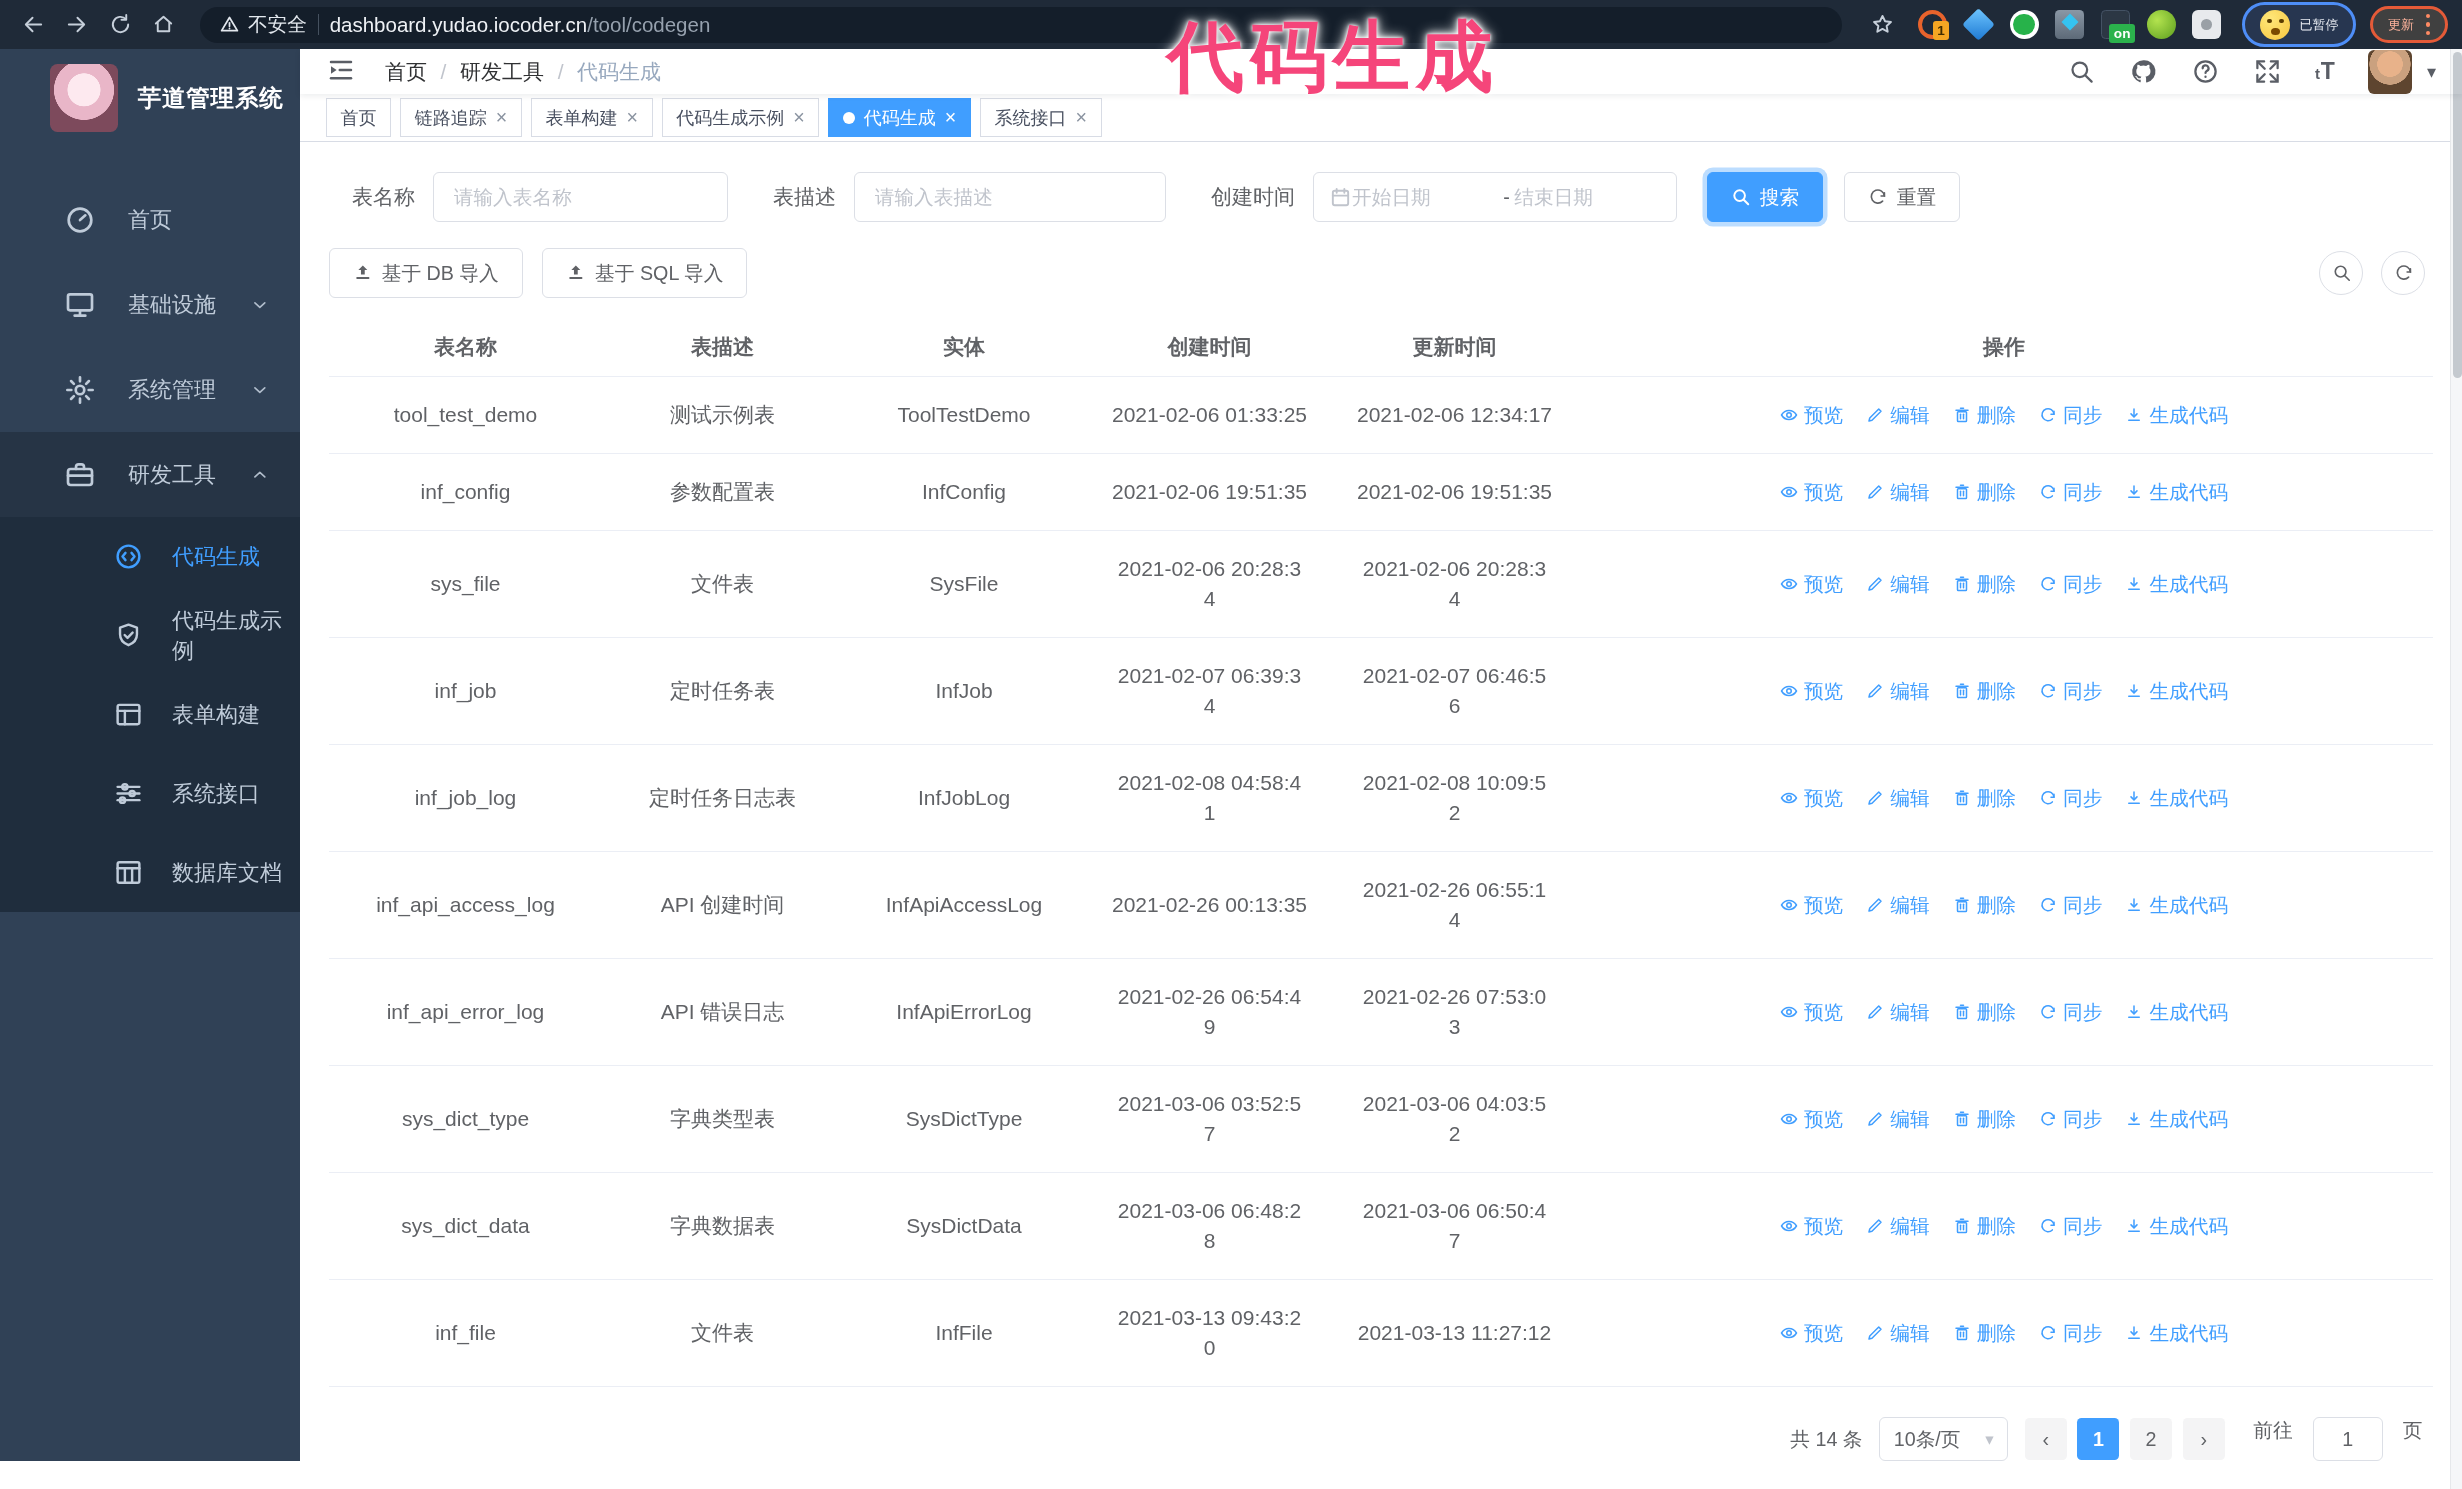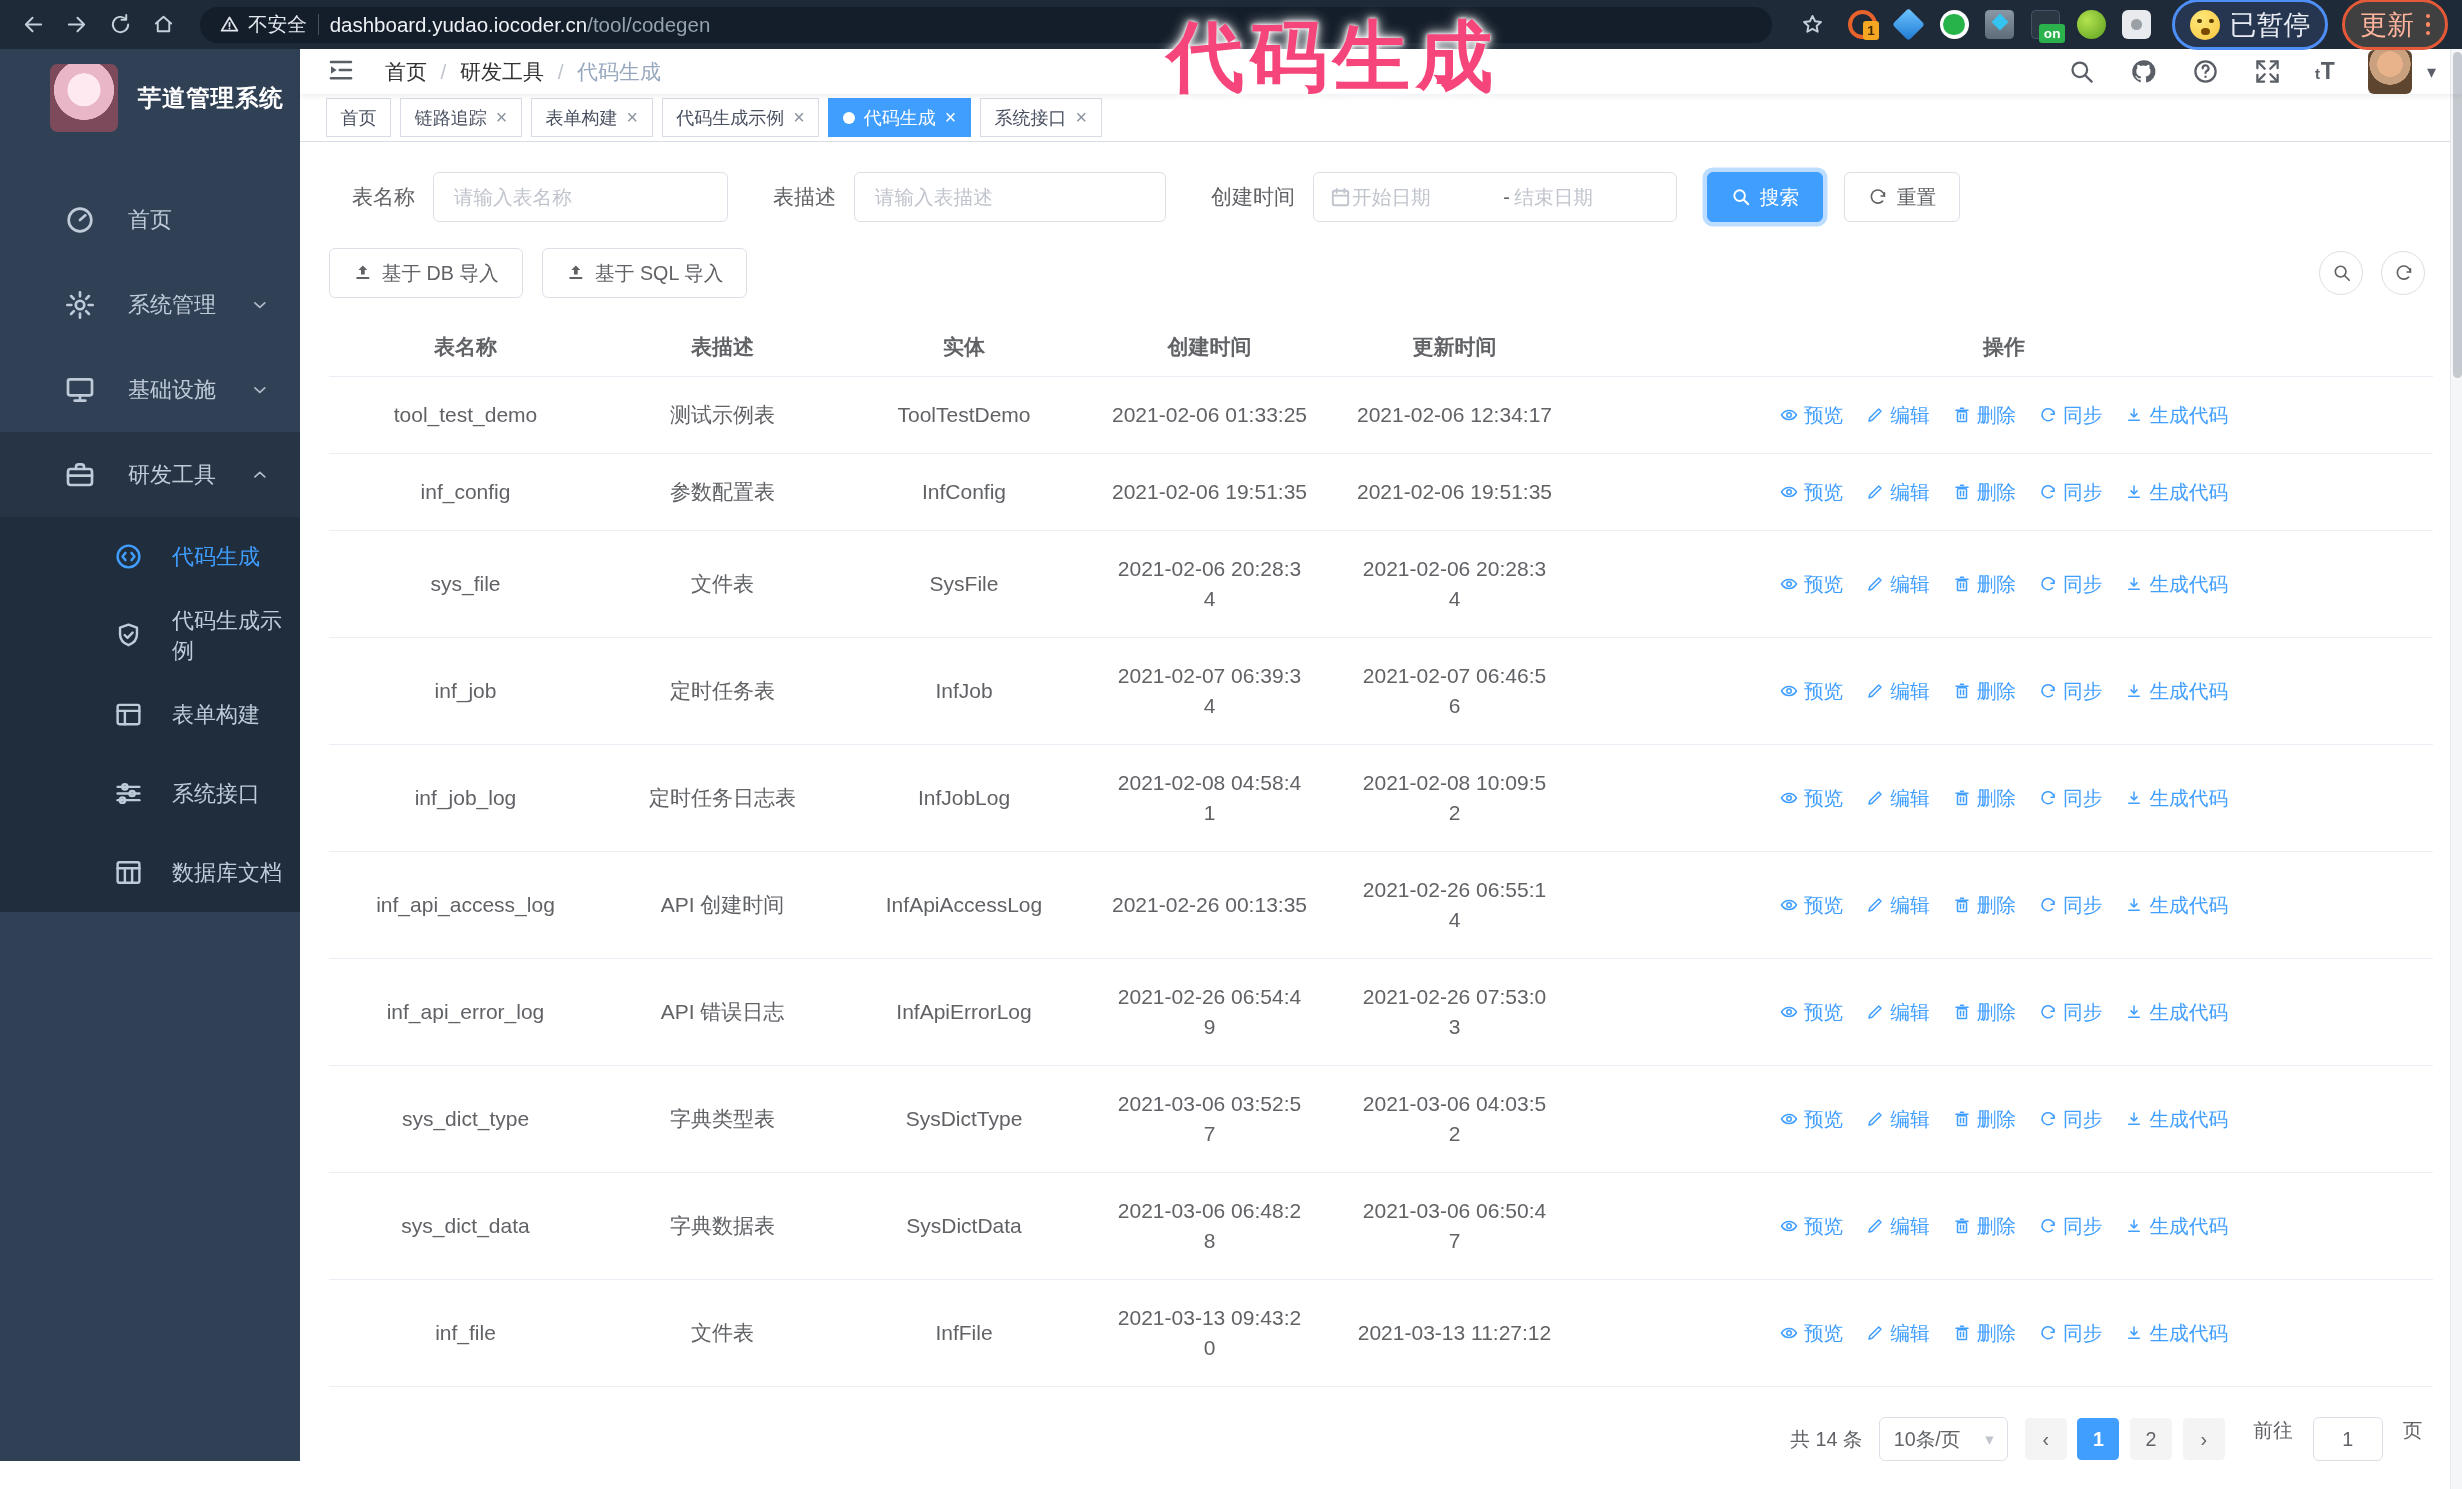--- a/index.html
+++ b/index.html
@@ -32,21 +32,21 @@
   .ext-shield::after { content:""; position:absolute; inset:3.8px; border-radius:50%; background:#27b24a; }
   .ext-panels { background:linear-gradient(#8a97a5,#5d6a78); border-radius:4.5px; }
   .ext-panels::after { content:""; position:absolute; left:8.3px; top:6px; width:12px; height:12px;
     background:#35c3f0; transform:rotate(45deg); }
   .ext-dark { background:#2c3744; border-radius:4.5px; border:1.5px solid #445264; }
   .ext-key { border-radius:50%; background:radial-gradient(circle at 35% 35%,#b3e34f,#5c9e1e); }
   .ext-puzzle { background:#e8eaed; border-radius:6px; }
   .ext-puzzle::after { content:""; position:absolute; left:9px; top:9px; width:10.6px; height:10.6px;
     border-radius:50%; background:#9aa0a6; }
   .pill { display:flex; align-items:center; gap:9px; border-radius:757px; padding:4.5px 15px;
-    font-size:27px; cursor:pointer; flex:0 0 auto; }
+    font-size:13px; cursor:pointer; flex:0 0 auto; }
   .pill-paused { border:3px solid #4e8ef7; background:#273650; color:#e8ecf2; margin:0 9px; }
   .emoji-face { width:30px; height:30px; border-radius:50%; background:radial-gradient(circle at 35% 30%,#ffe77a,#f7c63e); position:relative; }
   .emoji-face::before { content:""; position:absolute; left:6.8px; top:9px; width:4.5px; height:4.5px;
     border-radius:50%; background:#5a3c00; box-shadow:12px 0 0 #5a3c00; }
   .emoji-face::after { content:""; position:absolute; left:10.6px; top:18px; width:9px; height:7.6px;
     border-radius:50%; background:#7a4a00; }
   .pill-update { border:3px solid #e45a38; background:#404040; color:#ffb49d; gap:12px; }
   .pill-update .dots { display:flex; flex-direction:column; gap:3.8px; }
   .pill-update .dots i { width:4.5px; height:4.5px; border-radius:50%; background:#ff8a63; }
 
@@ -250,40 +250,40 @@
             <svg viewBox="0 0 24 24" fill="none" stroke="currentColor" stroke-width="2" stroke-linecap="round" stroke-linejoin="round">
               <circle cx="12" cy="12" r="8.5"></circle>
               <line x1="12" y1="12" x2="16" y2="8.5"></line>
             </svg>
           </span>
           <span>首页</span>
         </div>
         <div class="menu-item">
           <span style="display: inline-flex;">
             <svg viewBox="0 0 24 24" fill="none" stroke="currentColor" stroke-width="2" stroke-linecap="round" stroke-linejoin="round">
-              <circle cx="12" cy="12" r="3.2"></circle>
-              <path d="M12 2.5v3M12 18.5v3M2.5 12h3M18.5 12h3M5.3 5.3l2.1 2.1M16.6 16.6l2.1 2.1M18.7 5.3l-2.1 2.1M7.4 16.6l-2.1 2.1"></path>
+              <rect x="3" y="4" width="18" height="12" rx="1.5"></rect>
+              <line x1="12" y1="16" x2="12" y2="20"></line>
+              <line x1="8" y1="20" x2="16" y2="20"></line>
             </svg>
           </span>
-          <span>系统管理</span>
+          <span>基础设施</span>
           <span class="chev chev" style="display: inline-flex;">
             <svg viewBox="0 0 24 24" fill="none" stroke="currentColor" stroke-width="2" stroke-linecap="round" stroke-linejoin="round">
               <polyline points="6 9.5 12 15 18 9.5"></polyline>
             </svg>
           </span>
         </div>
         <div class="menu-item">
           <span style="display: inline-flex;">
             <svg viewBox="0 0 24 24" fill="none" stroke="currentColor" stroke-width="2" stroke-linecap="round" stroke-linejoin="round">
-              <rect x="3" y="4" width="18" height="12" rx="1.5"></rect>
-              <line x1="12" y1="16" x2="12" y2="20"></line>
-              <line x1="8" y1="20" x2="16" y2="20"></line>
+              <circle cx="12" cy="12" r="3.2"></circle>
+              <path d="M12 2.5v3M12 18.5v3M2.5 12h3M18.5 12h3M5.3 5.3l2.1 2.1M16.6 16.6l2.1 2.1M18.7 5.3l-2.1 2.1M7.4 16.6l-2.1 2.1"></path>
             </svg>
           </span>
-          <span>基础设施</span>
+          <span>系统管理</span>
           <span class="chev chev" style="display: inline-flex;">
             <svg viewBox="0 0 24 24" fill="none" stroke="currentColor" stroke-width="2" stroke-linecap="round" stroke-linejoin="round">
               <polyline points="6 9.5 12 15 18 9.5"></polyline>
             </svg>
           </span>
         </div>
         <div class="menu-item open">
           <span style="display: inline-flex;">
             <svg viewBox="0 0 24 24" fill="none" stroke="currentColor" stroke-width="2" stroke-linecap="round" stroke-linejoin="round">
               <rect x="3" y="7.5" width="18" height="12" rx="2"></rect>

